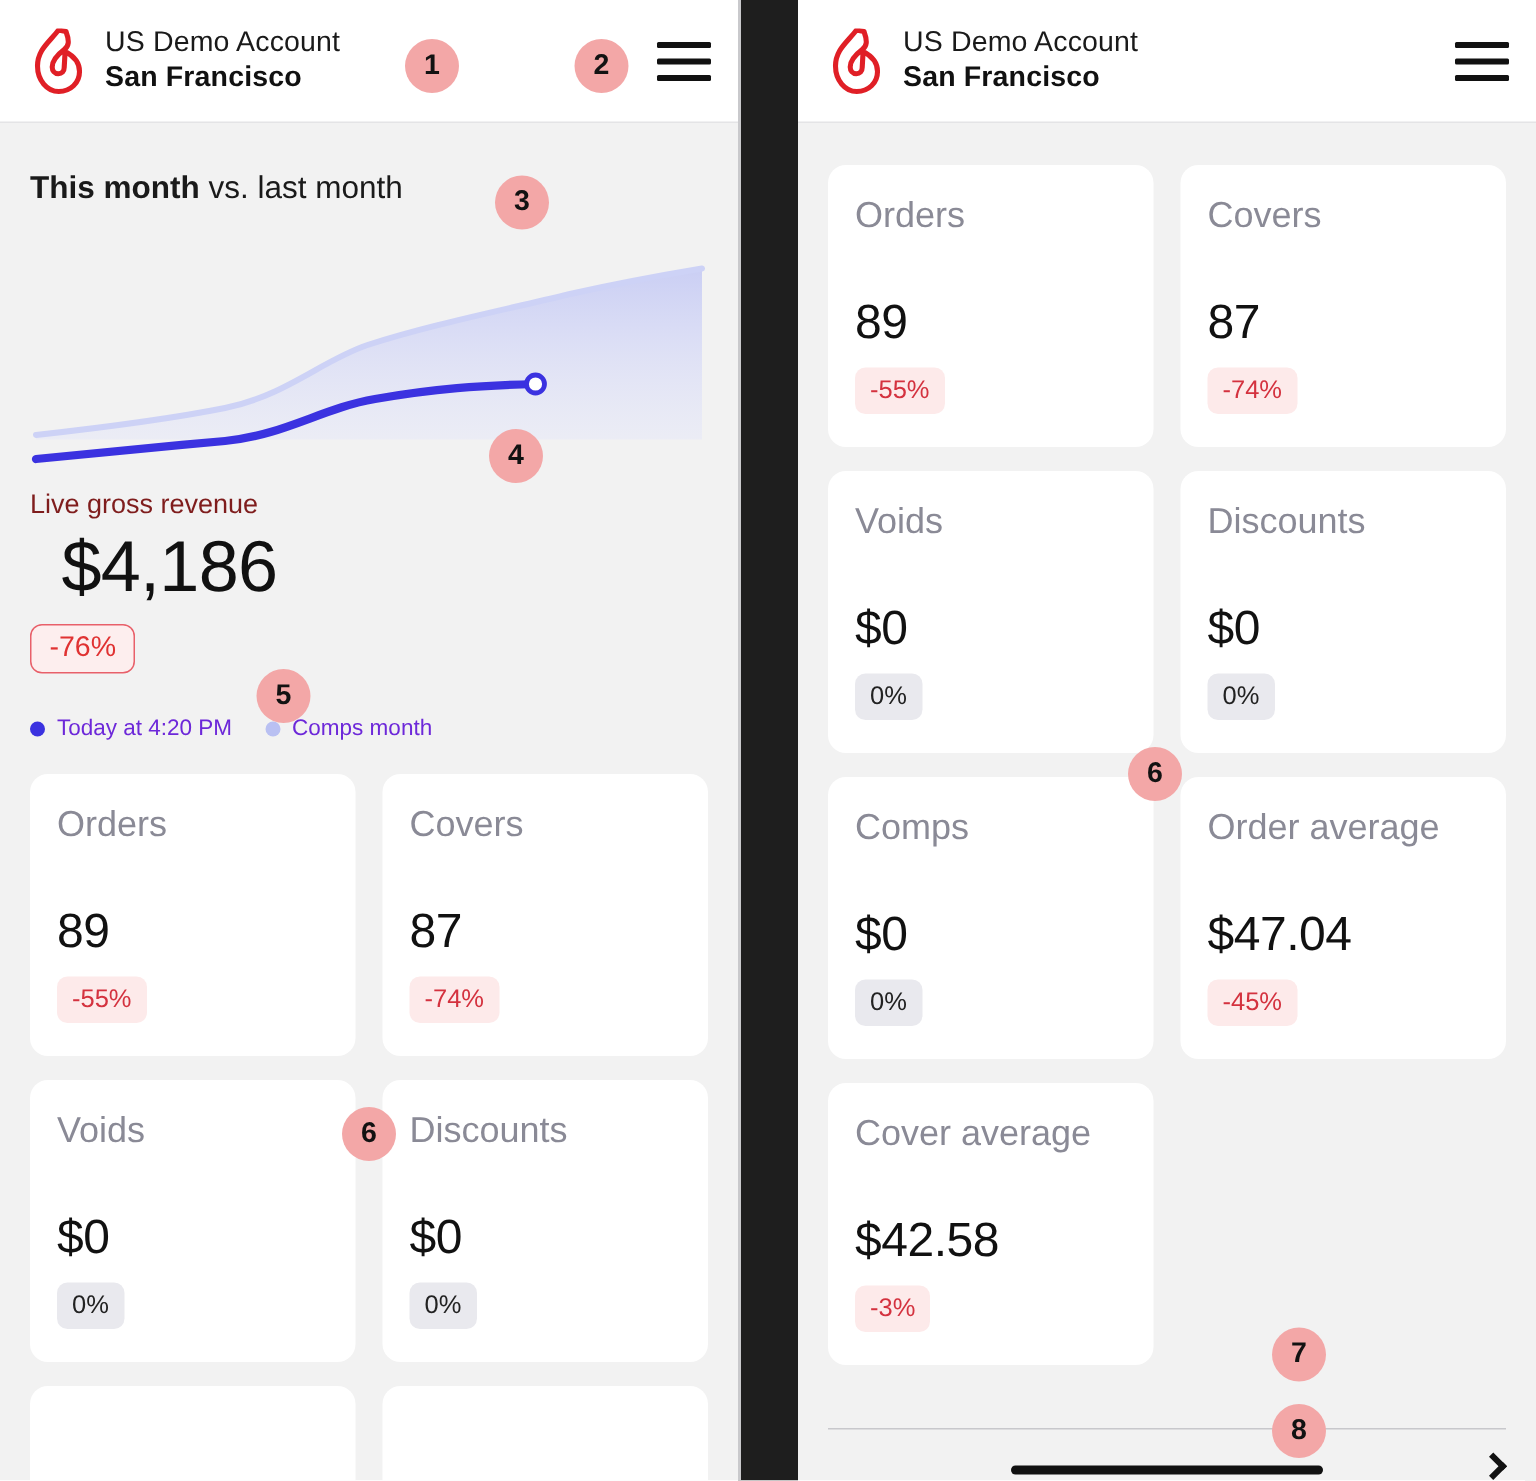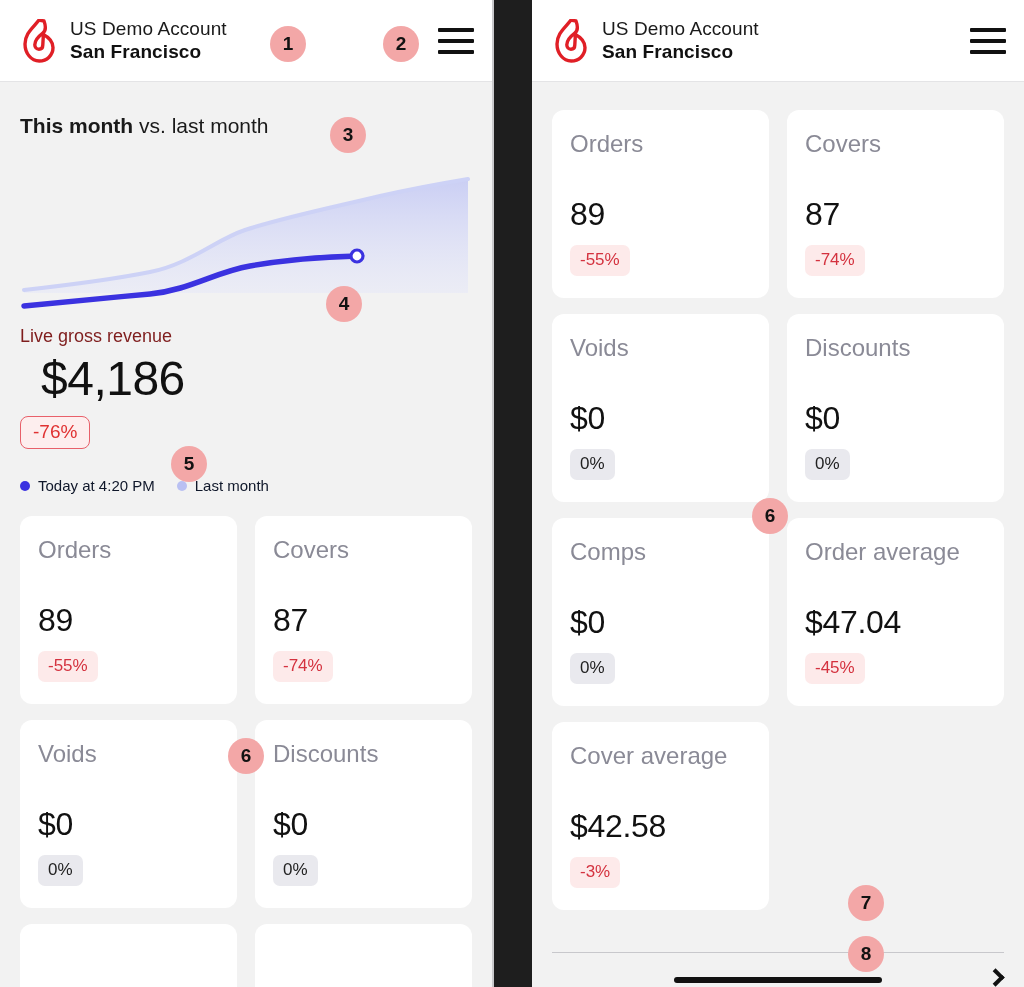--- a/index.html
+++ b/index.html
@@ -91,21 +91,21 @@
   .pill-outline {
     display: inline-block; margin-top: 10px;
     background: #fdeeee; color: #e03232;
     border: 1.5px solid #e8606a;
     border-radius: 8px;
     font-size: 19px;
     padding: 4px 12px 5px;
   }
 
   .legend { display: flex; align-items: center; gap: 22px; margin-top: 28px; }
-  .legend-item { display: flex; align-items: center; gap: 8px; font-size: 15px; color: #0f172a; }
+  .legend-item { display: flex; align-items: center; gap: 8px; font-size: 15px; color: #6d28d9; }
   .legend-dot { width: 10px; height: 10px; border-radius: 50%; display: inline-block; }
 
   
   .card-grid {
     display: grid;
     grid-template-columns: 1fr 1fr;
     gap: 16px 18px;
     margin-top: 22px;
     padding-bottom: 20px;
   }
@@ -226,21 +226,21 @@
       <div class="metric-value">$4,186</div>
       <div><span class="pill-outline">-76%</span></div>
 
       <div class="legend">
         <div class="legend-item">
           <span class="legend-dot" style="background:#3b32e0"></span>
           <span>Today at 4:20 PM</span>
         </div>
         <div class="legend-item">
           <span class="legend-dot" style="background:#b9c0f2"></span>
-          <span>Last month</span>
+          <span>Comps month</span>
         </div>
       </div>
 
       <div class="card-grid">
         <div class="mcard">
           <div class="mcard-label">Orders</div>
           <div class="mcard-value">89</div>
           <span class="mcard-pill pill-neg">-55%</span>
         </div>
         <div class="mcard">

